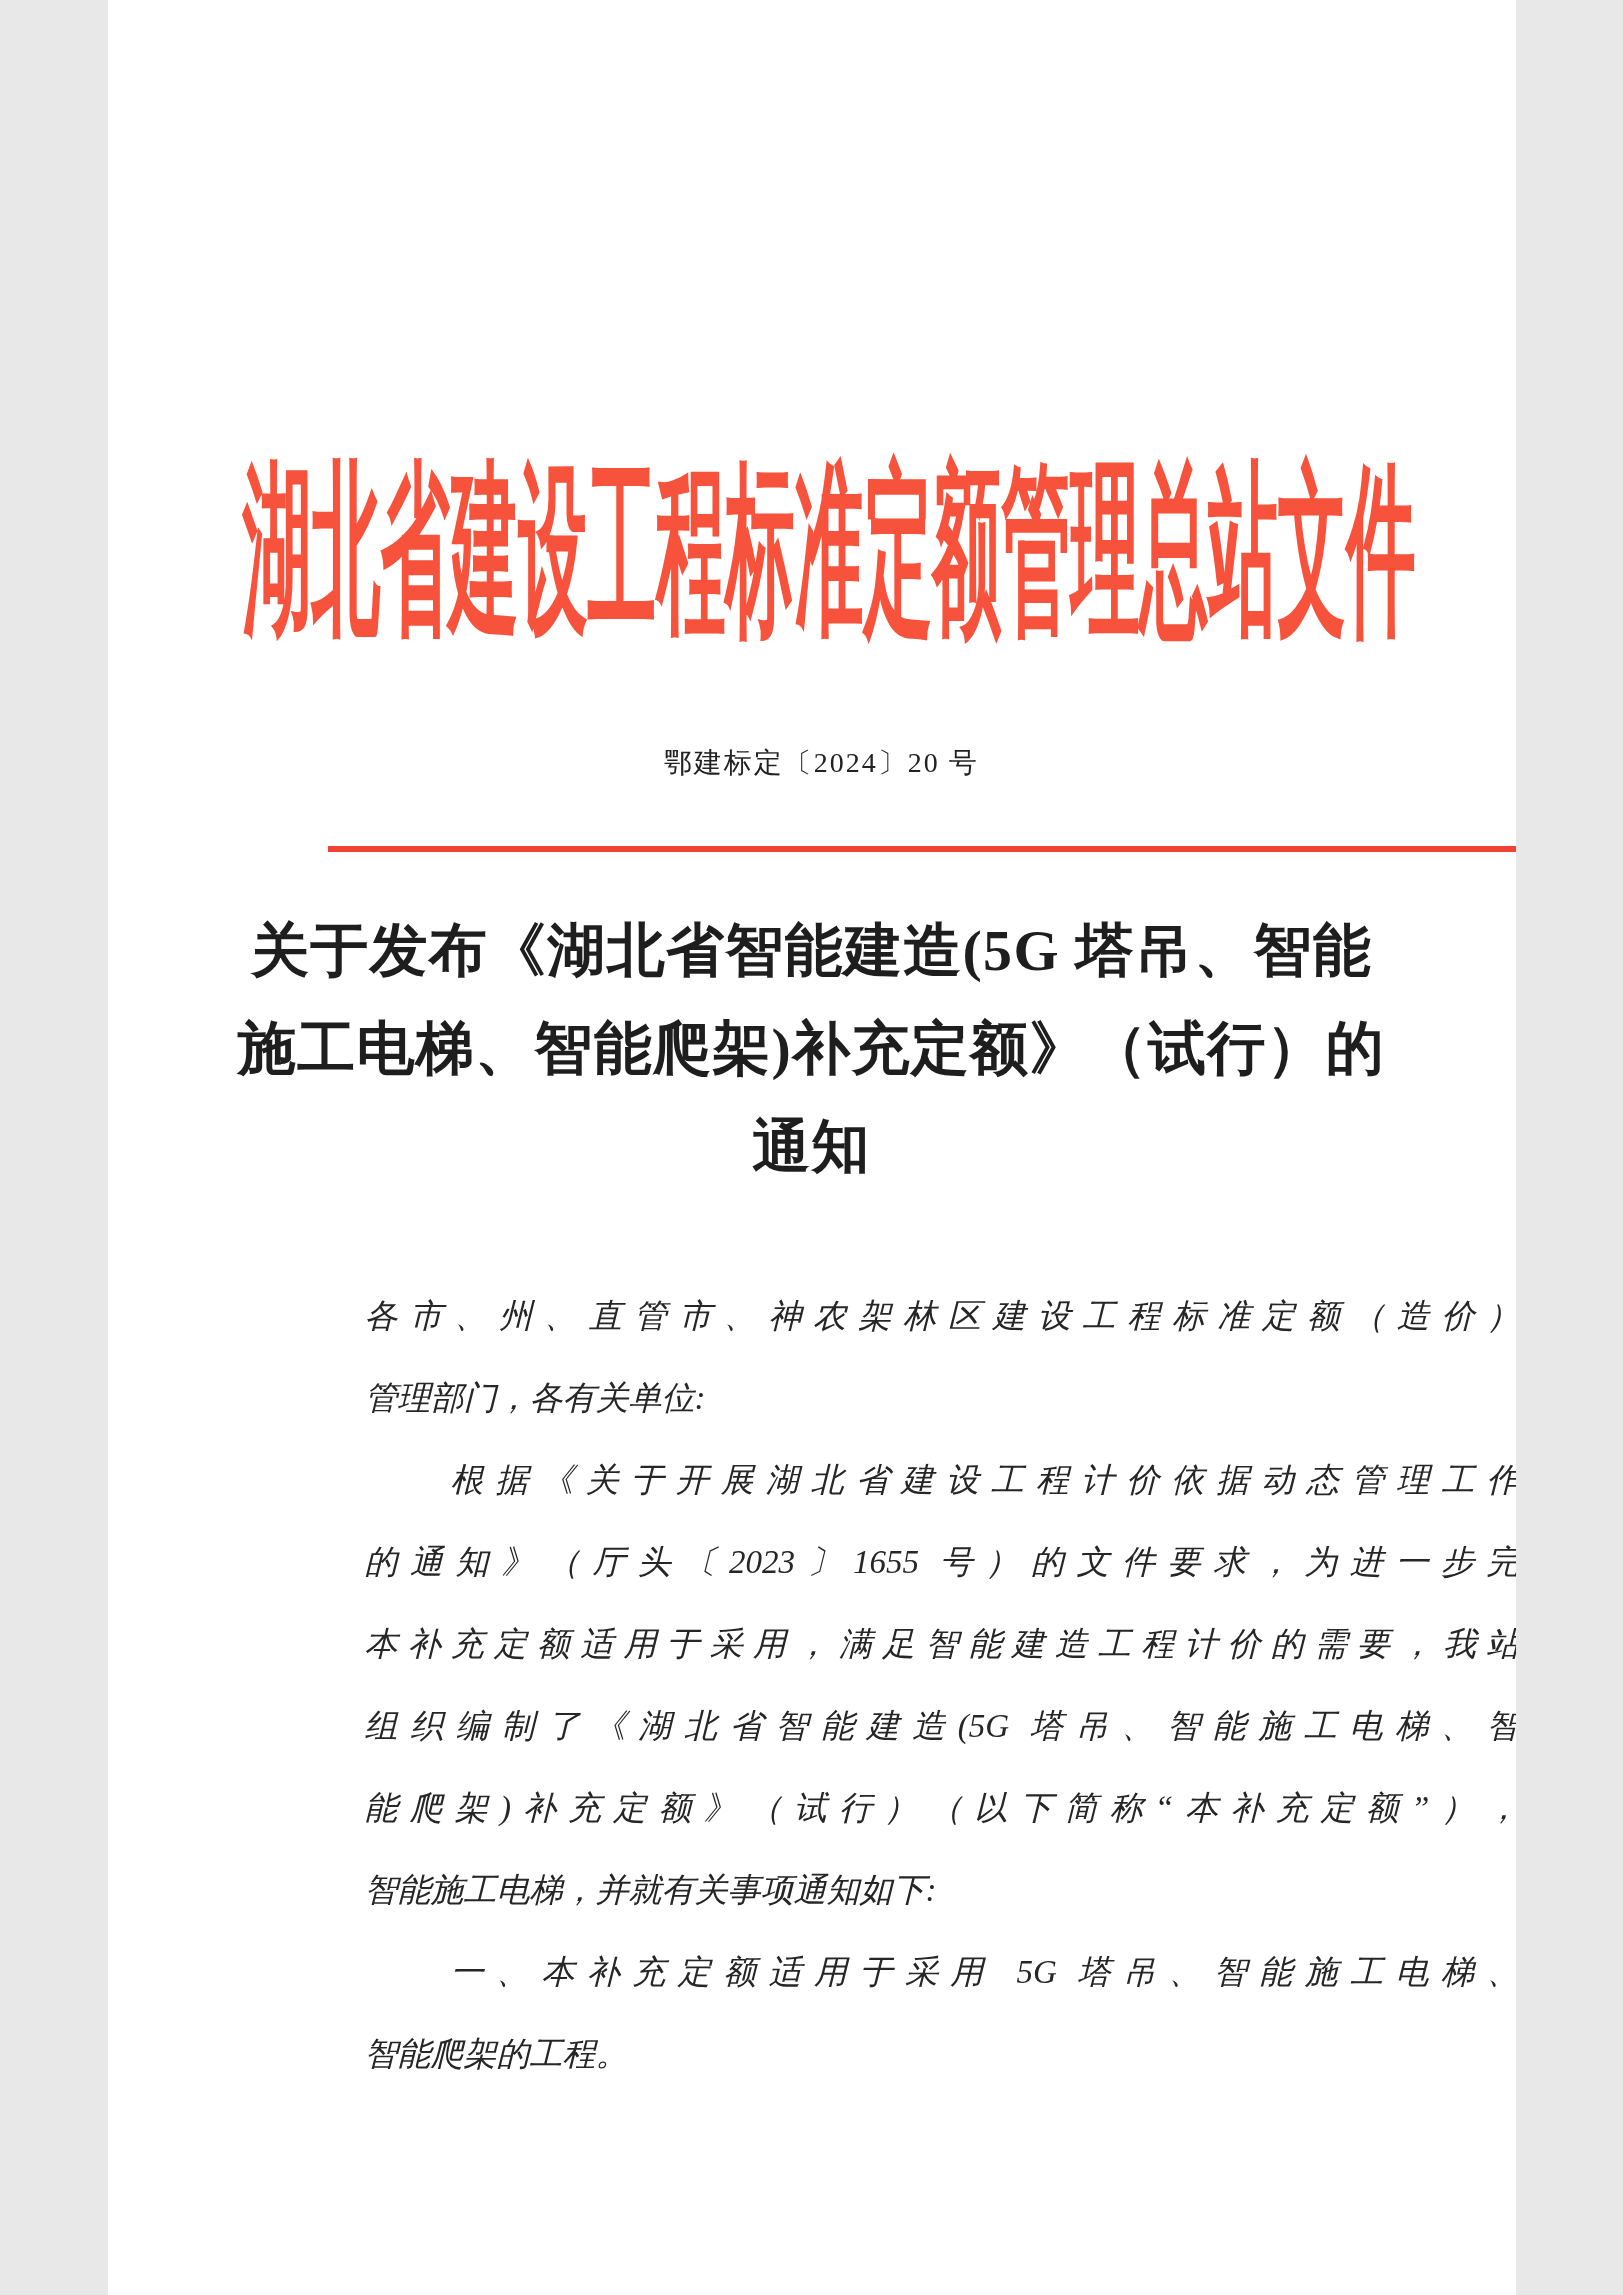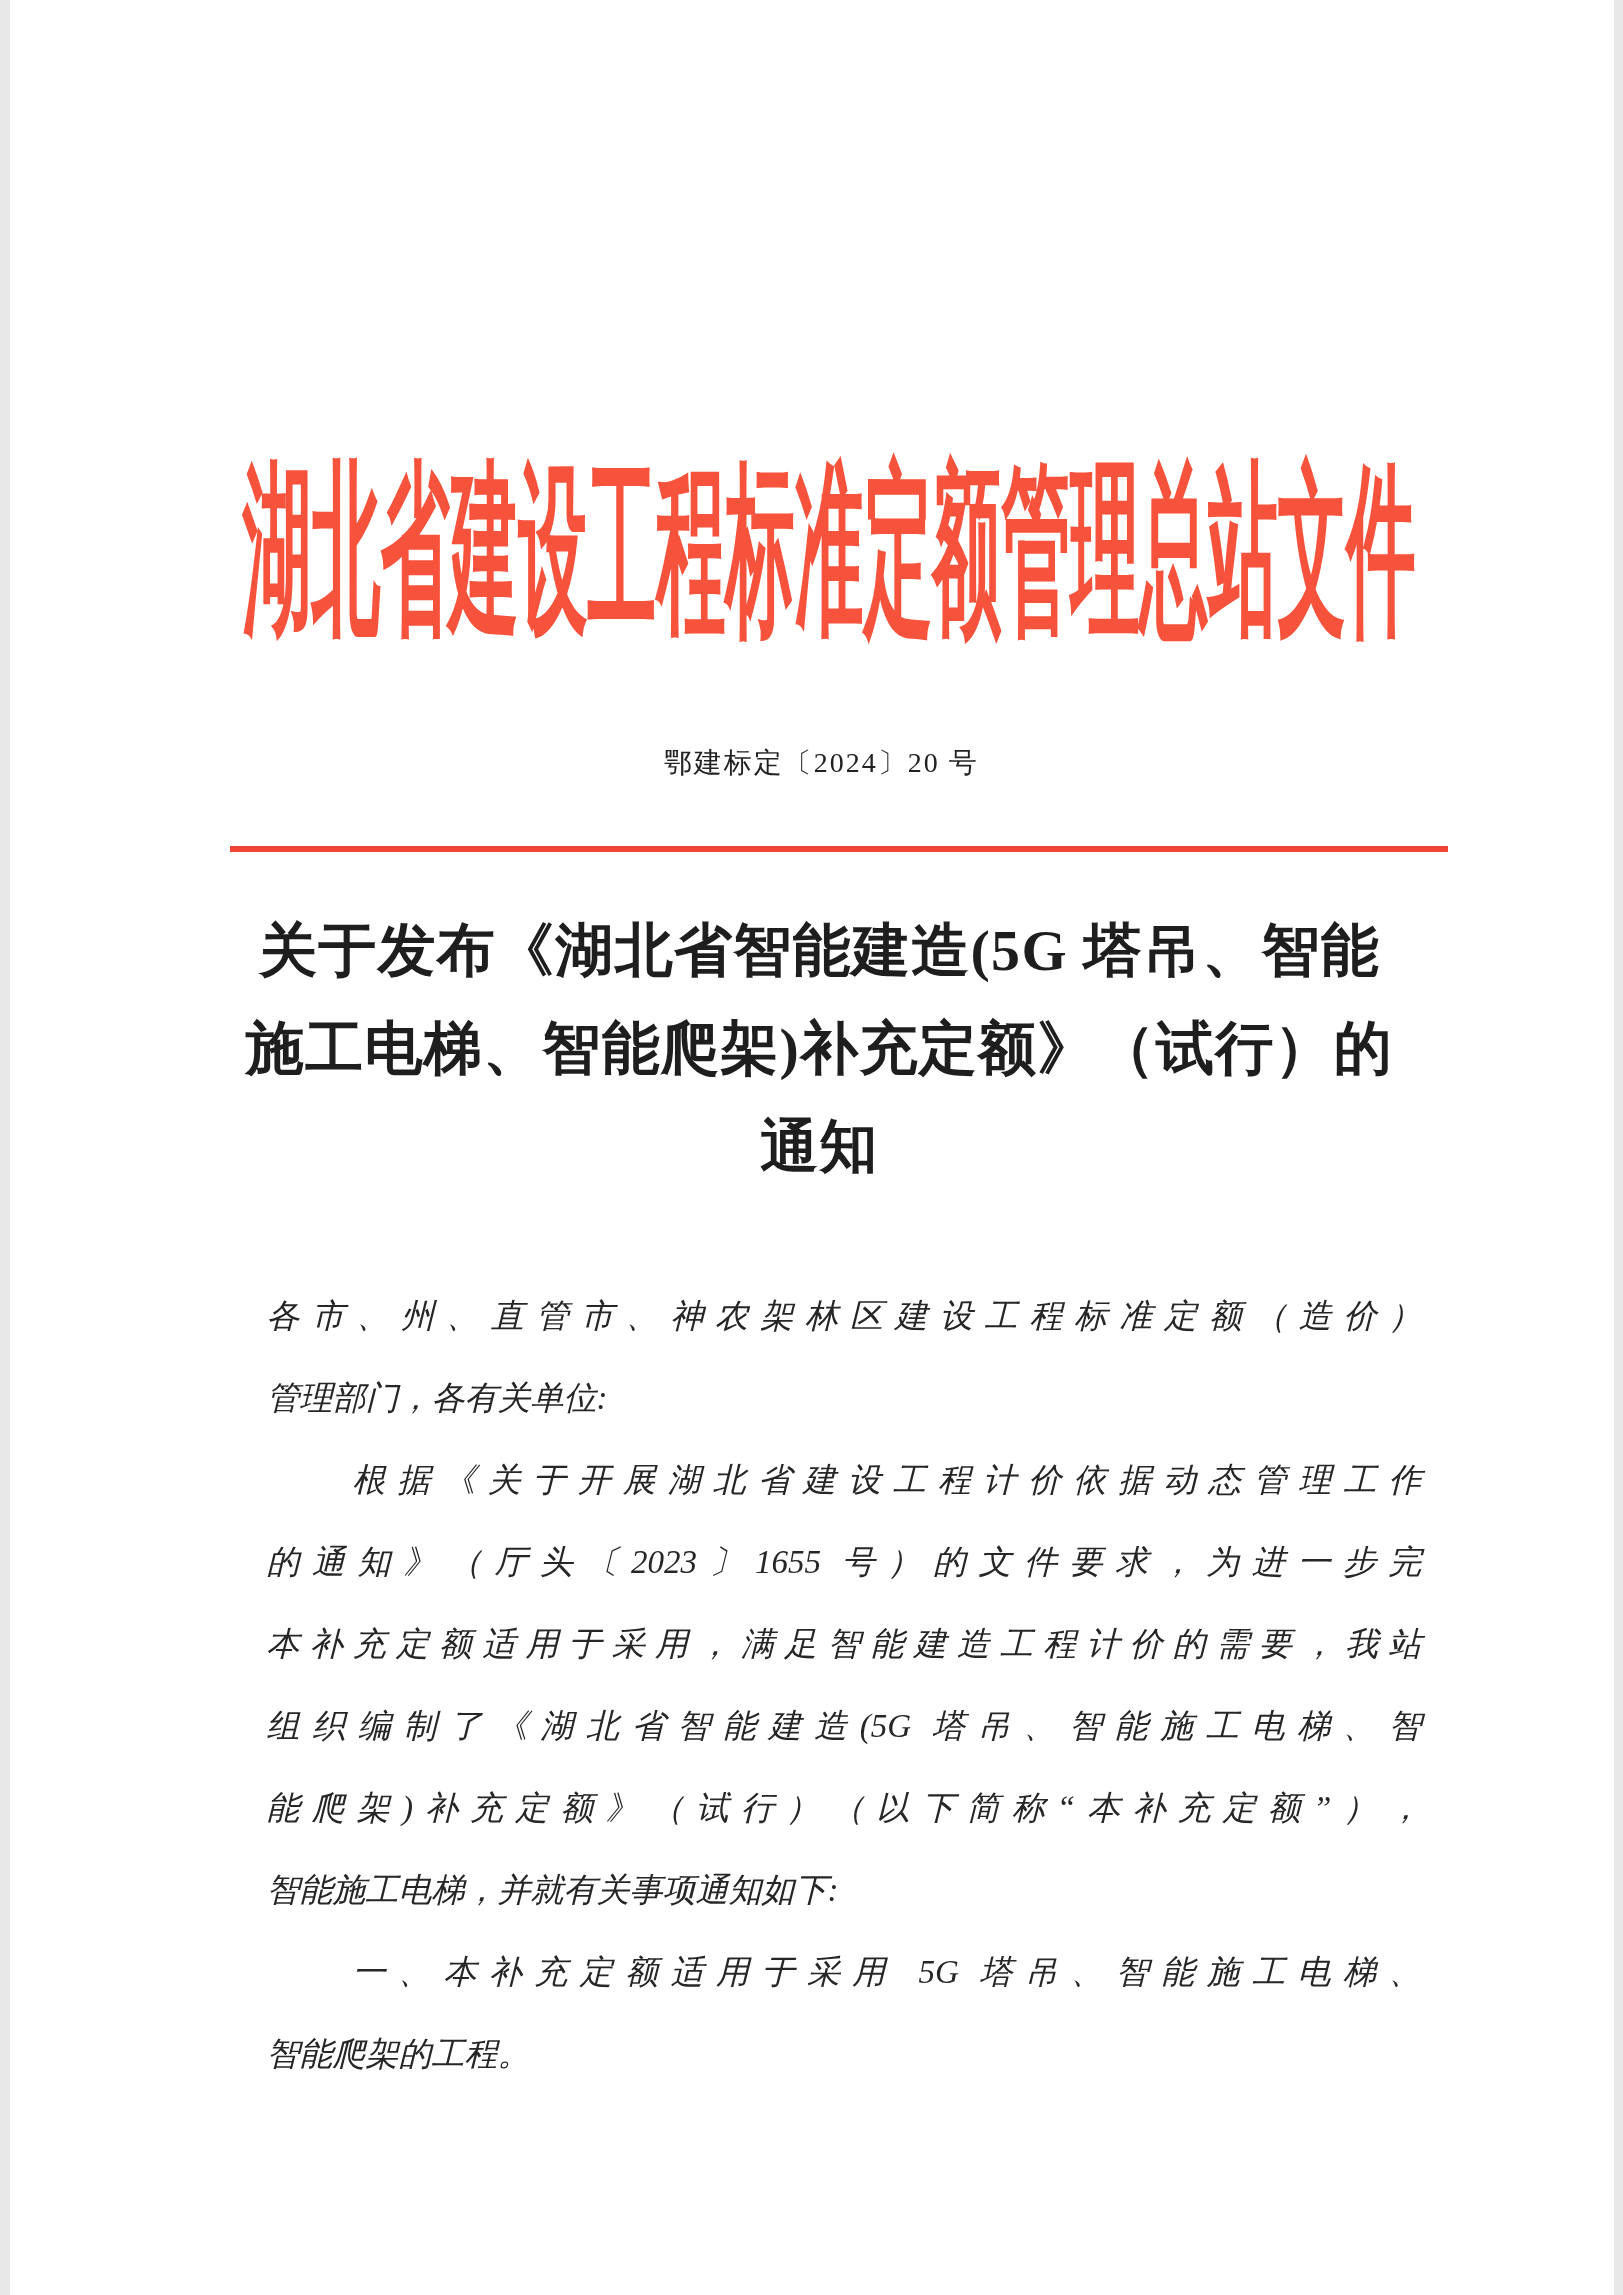--- a/index.html
+++ b/index.html
@@ -1,18 +1,18 @@
 <!DOCTYPE html>
 <html lang="zh" style="--header-red: #f7523b; --rule-red: #ef4434; --text-color: #262626;font-size:10.5px"><head>
 <meta charset="utf-8">
 <style>
   html, body { margin: 0; padding: 0; background: #e8e8e8; }
   .page {
     position: relative;
-    width: 1604px;
+    width: 1408px;
     height: 2295px;
     margin: 0 auto;
     background: #ffffff;
     overflow: hidden;
     font-family: "Liberation Serif", "DejaVu Serif", serif;
     color: var(--text-color, #262626);
   }
 
   
   .org-header {
@@ -56,21 +56,20 @@
     position: absolute;
     top: 902px;
     left: 0;
     width: 100%;
     text-align: center;
     font-size: 58px;
     line-height: 98px;
     font-weight: 700;
     letter-spacing: 1.3px;
     color: #1e1e1e;
-    padding-left: 8px;
   }
 
   .doc-body {
     position: absolute;
     top: 1275px;
     left: 257px;
     width: 1155px;
     font-size: 33px;
     line-height: 82px;
     color: var(--text-color, #262626);

